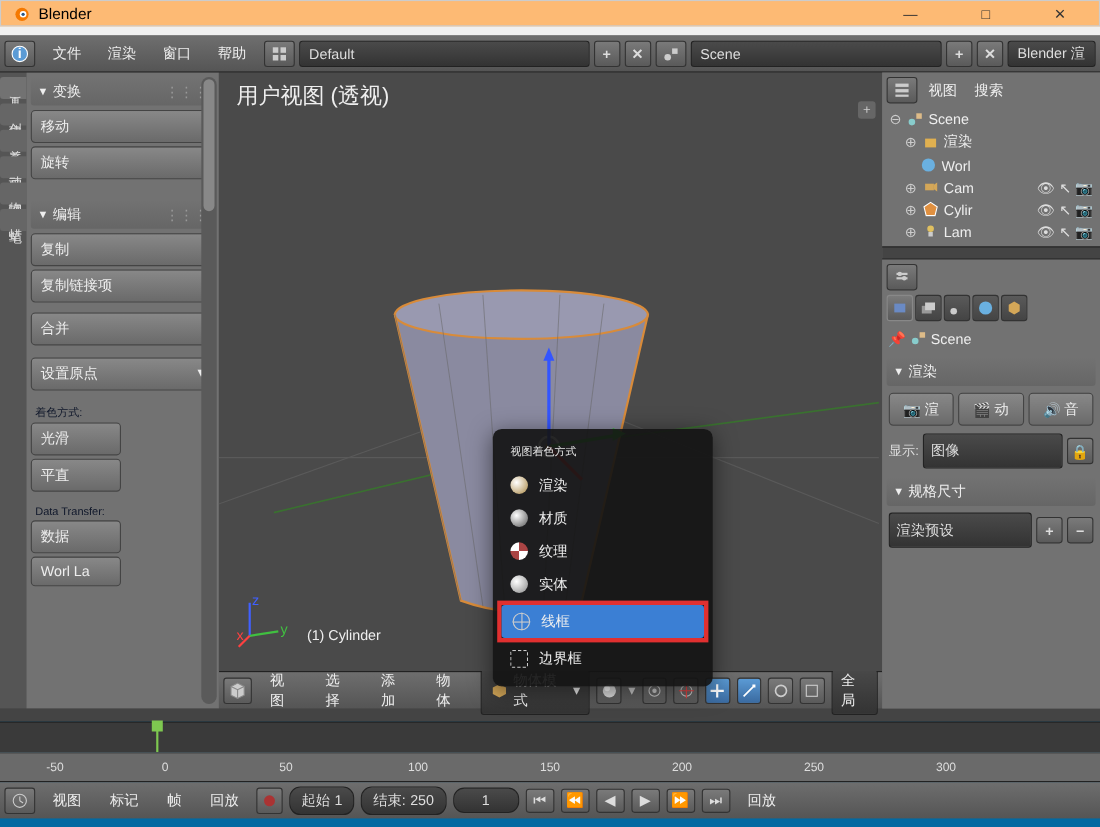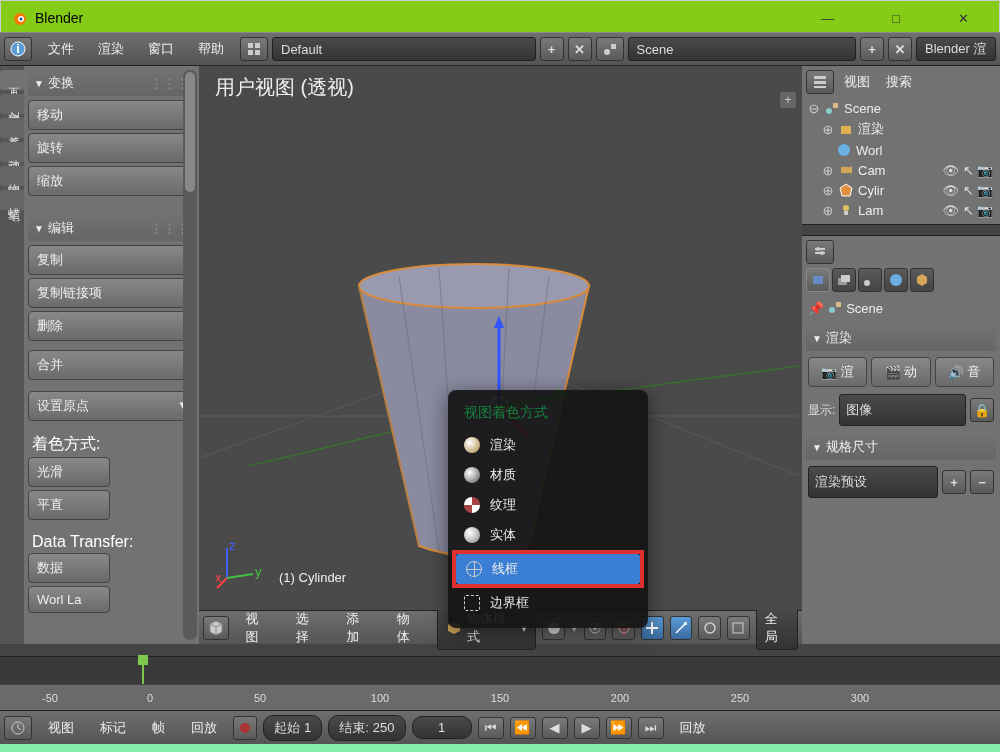--- a/index.html
+++ b/index.html
@@ -1,17 +1,17 @@
 <!DOCTYPE html>
 <html><head>
 <meta charset="utf-8">
 <style>
 *{margin:0;padding:0;box-sizing:border-box;font-family:sans-serif;font-size:13px;-webkit-user-select:none;user-select:none}
 body{background:#f0f0f0;width:1000px;height:752px;overflow:hidden;position:relative}
-.titlebar{height:36px;background:#84cc16;display:flex;align-items:center;padding:0 10px;border:1px solid #ccc}
+.titlebar{height:24px;background:#fdba74;display:flex;align-items:center;padding:0 10px;border:1px solid #ccc}
 .titlebar .logo{width:16px;height:16px;margin-right:8px;display:inline-block;vertical-align:middle}
 .titlebar .title{flex:1;font-size:14px}
 .titlebar .winbtns{display:flex;gap:18px;font-size:16px;color:#333}
 .titlebar .winbtn{padding:6px 20px;cursor:default}
 .mainarea{position:absolute;top:32px;left:0;right:0;bottom:0;background:#444}
 .topbar{height:34px;background:linear-gradient(#6e6e6e,#555);display:flex;align-items:center;padding:0 4px;gap:4px;border-top:1px solid #888;border-bottom:1px solid #222}
 .topmenu{display:flex;gap:0}
 .topmenu span{padding:16px 12px;color:#eee;cursor:default}
 .iconbtn{width:28px;height:24px;background:linear-gradient(#7a7a7a,#5a5a5a);border:1px solid #333;border-radius:3px;display:flex;align-items:center;justify-content:center;color:#ddd}
 .dropdown{height:24px;background:linear-gradient(#4a4a4a,#333);border:1px solid #222;border-radius:3px;color:#ddd;padding:0 8px;display:flex;align-items:center;flex:1;min-width:80px}
@@ -21,21 +21,21 @@
 .lefttab{writing-mode:vertical-rl;text-orientation:upright;color:#ddd;padding:8px 2px;background:#666;border-radius:3px 0 0 3px;font-size:12px;text-align:center;letter-spacing:2px}
 .lefttab.active{background:#727272}
 .toolshelf{width:175px;background:#727272;padding:4px;overflow:hidden;position:relative}
 .toolshelf .scrollbar{position:absolute;right:2px;top:4px;bottom:4px;width:14px;background:#5a5a5a;border-radius:7px}
 .toolshelf .scrollthumb{position:absolute;top:2px;left:2px;right:2px;height:120px;background:#888;border-radius:6px}
 .panel-header{background:linear-gradient(#727272,#666);color:#eee;padding:4px 6px;border-radius:3px;display:flex;align-items:center;gap:4px;margin-bottom:4px}
 .panel-header .tri{font-size:10px}
 .panel-header .grip{margin-left:auto;color:#999}
 .toolbtn{display:block;width:100%;background:linear-gradient(#888,#6a6a6a);border:1px solid #444;border-radius:4px;color:#eee;padding:5px 8px;margin-bottom:3px;text-align:left}
 .toolbtn.half{width:49%;display:inline-block}
-.label{color:#ffffff;padding:2px 4px;font-size:16px}
+.label{color:#0f172a;padding:2px 4px;font-size:10px}
 .viewport{flex:1;background:#4a4a4a;position:relative;overflow:hidden}
 .vp-label{position:absolute;top:8px;left:16px;color:#eee;font-size:20px}
 .vp-plus{position:absolute;top:26px;right:6px;width:16px;height:16px;background:#666;color:#ccc;border-radius:3px;text-align:center;line-height:16px;font-size:12px}
 .vp-axis{position:absolute;bottom:20px;left:16px}
 .vp-objlabel{position:absolute;bottom:25px;left:80px;color:#eee}
 .rightpanel{width:198px;background:#727272;display:flex;flex-direction:column;position:relative}
 .outliner{flex:0 0 auto;background:#727272;padding:2px}
 .outliner-header{height:28px;display:flex;align-items:center;gap:4px;padding:2px}
 .tree{padding:2px 0}
 .tree-row{display:flex;align-items:center;gap:4px;padding:2px 4px;color:#eee}
@@ -49,31 +49,31 @@
 .proptabs{display:flex;gap:2px;margin-bottom:6px}
 .proptab{width:24px;height:24px;background:linear-gradient(#5a5a5a,#444);border:1px solid #333;border-radius:3px;display:flex;align-items:center;justify-content:center}
 .proptab.active{background:linear-gradient(#7a7a7a,#5a5a5a);border-color:#888}
 .prop-row{display:flex;align-items:center;gap:4px;padding:2px}
 .combobox{background:linear-gradient(#4a4a4a,#333);border:1px solid #222;border-radius:3px;color:#ddd;padding:6px 6px;flex:1}
 
 .header3d{height:34px;background:linear-gradient(#6e6e6e,#555);display:flex;align-items:center;padding:0 4px;gap:6px;border-top:1px solid #222}
 .hmenu{color:#eee;padding:4px 10px}
 .modeselect{background:linear-gradient(#4a4a4a,#333);border:1px solid #222;border-radius:3px;color:#eee;padding:3px 8px;display:flex;align-items:center;gap:6px}
 .circleicon{width:24px;height:24px;border-radius:3px;background:linear-gradient(#7a7a7a,#5a5a5a);border:1px solid #333;display:flex;align-items:center;justify-content:center}
-.timelinearea{position:absolute;bottom:0;left:0;right:0;height:96px;background:#86efac}
+.timelinearea{position:absolute;bottom:0;left:0;right:0;height:96px;background:#0369a1}
 .dopesheet{height:28px;background:#3a3a3a;position:relative;border-top:1px solid #222}
 .dopecursor{position:absolute;top:0;bottom:0;width:2px;background:#7ec850;left:142px}
 .dopecursor::before{content:"";position:absolute;top:-2px;left:-4px;width:10px;height:10px;background:#7ec850}
 .ruler{height:26px;background:#6a6a6a;display:flex;align-items:center;position:relative;border-top:1px solid #444}
 .rulerlabel{position:absolute;color:#ddd;font-size:11px;transform:translateX(-50%)}
 .tlheader{height:34px;background:linear-gradient(#6e6e6e,#555);display:flex;align-items:center;padding:0 4px;gap:6px;border-top:1px solid #222}
 .numfield{background:linear-gradient(#4a4a4a,#333);border:1px solid #222;border-radius:10px;color:#ddd;padding:3px 10px;display:flex;align-items:center;gap:4px;font-size:12px}
 .playbtn{width:26px;height:22px;background:linear-gradient(#7a7a7a,#5a5a5a);border:1px solid #333;border-radius:3px;display:flex;align-items:center;justify-content:center;color:#ddd}
 .popup{position:absolute;top:358px;left:448px;background:rgba(20,20,20,0.92);border-radius:8px;padding:10px 6px;z-index:50;min-width:200px;box-shadow:0 4px 20px rgba(0,0,0,0.5)}
-.popup-title{color:#15803d;padding:4px 10px 8px;font-size:14px}
+.popup-title{color:#e5e5e5;padding:4px 10px 8px;font-size:10px}
 .popup-item{display:flex;align-items:center;gap:10px;padding:6px 10px;color:#eee;border-radius:3px}
 .popup-item.sel{background:#3b7fd4}
 .popup-highlight{border:4px solid #e03030;margin:0 -2px}
 .popup-item .picon{width:16px;height:16px;border-radius:50%;display:inline-block}
 .vp-scene{position:absolute;top:50px;left:0;right:0;bottom:0}
 </style>
 </head>
 <body>
 
 <div class="titlebar">
@@ -148,31 +148,29 @@
     </div>
 
     <div class="toolshelf">
       <div class="panel-header">
         <span class="tri">▼</span>
         <span>变换</span>
           <span class="grip">⋮⋮⋮</span>
       </div>
       <button class="toolbtn">移动</button>
       <button class="toolbtn">旋转</button>
-      <button class="toolbtn">缩放</button>
       <div style="height:6px"></div>
 
       <div class="panel-header" style="margin-top:10px">
         <span class="tri">▼</span>
         <span>编辑</span>
           <span class="grip">⋮⋮⋮</span>
       </div>
       <button class="toolbtn">复制</button>
       <button class="toolbtn">复制链接项</button>
-      <button class="toolbtn">删除</button>
       <div style="height:6px"></div>
       <button class="toolbtn">合并</button>
       <div style="height:8px"></div>
       <button class="toolbtn" style="display:flex;justify-content:space-between">
           <span>设置原点</span>
           <span>▾</span>
         </button>
       <div style="height:8px"></div>
       <div class="label">着色方式:</div>
       <button class="toolbtn half">光滑</button>

